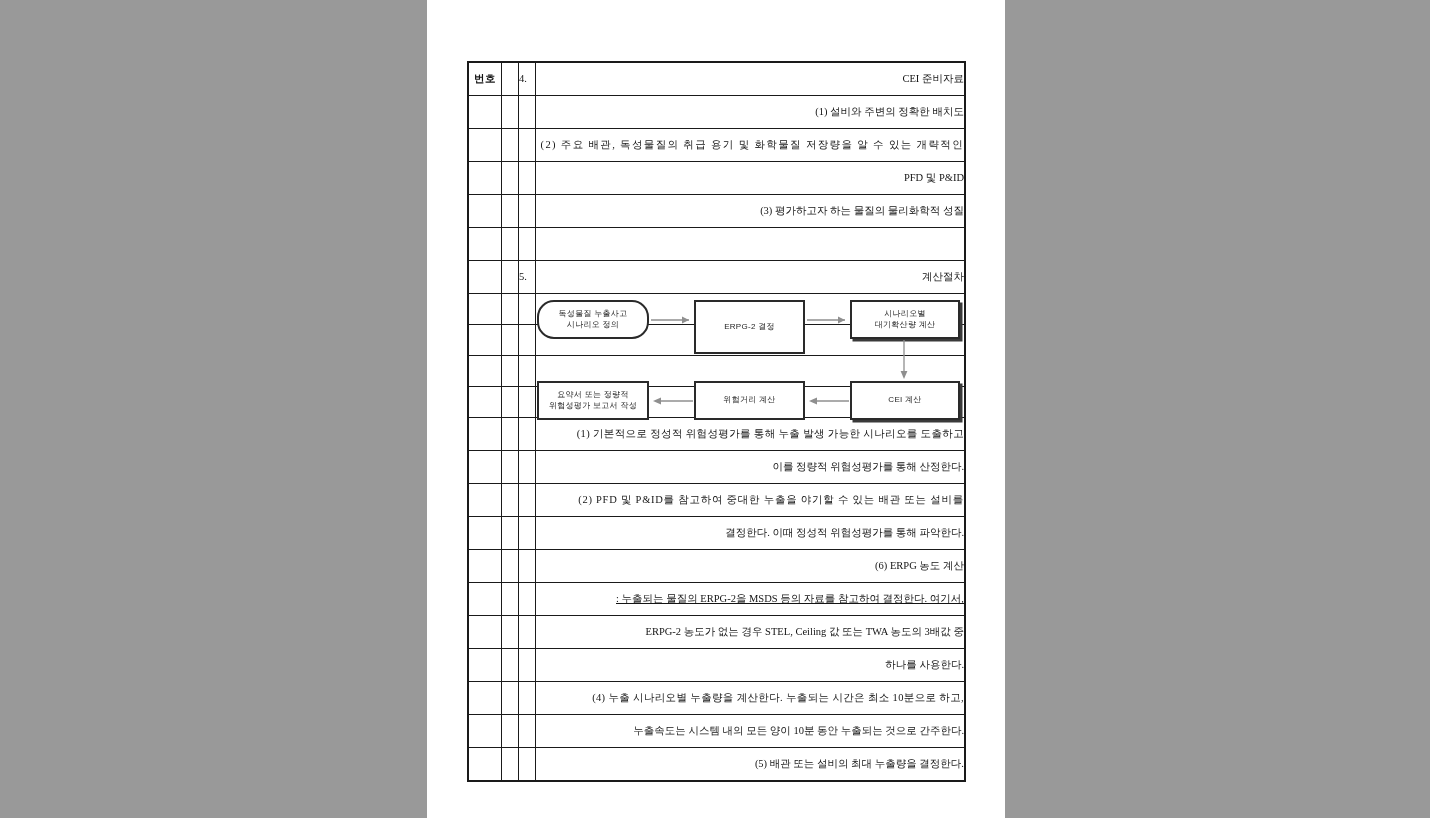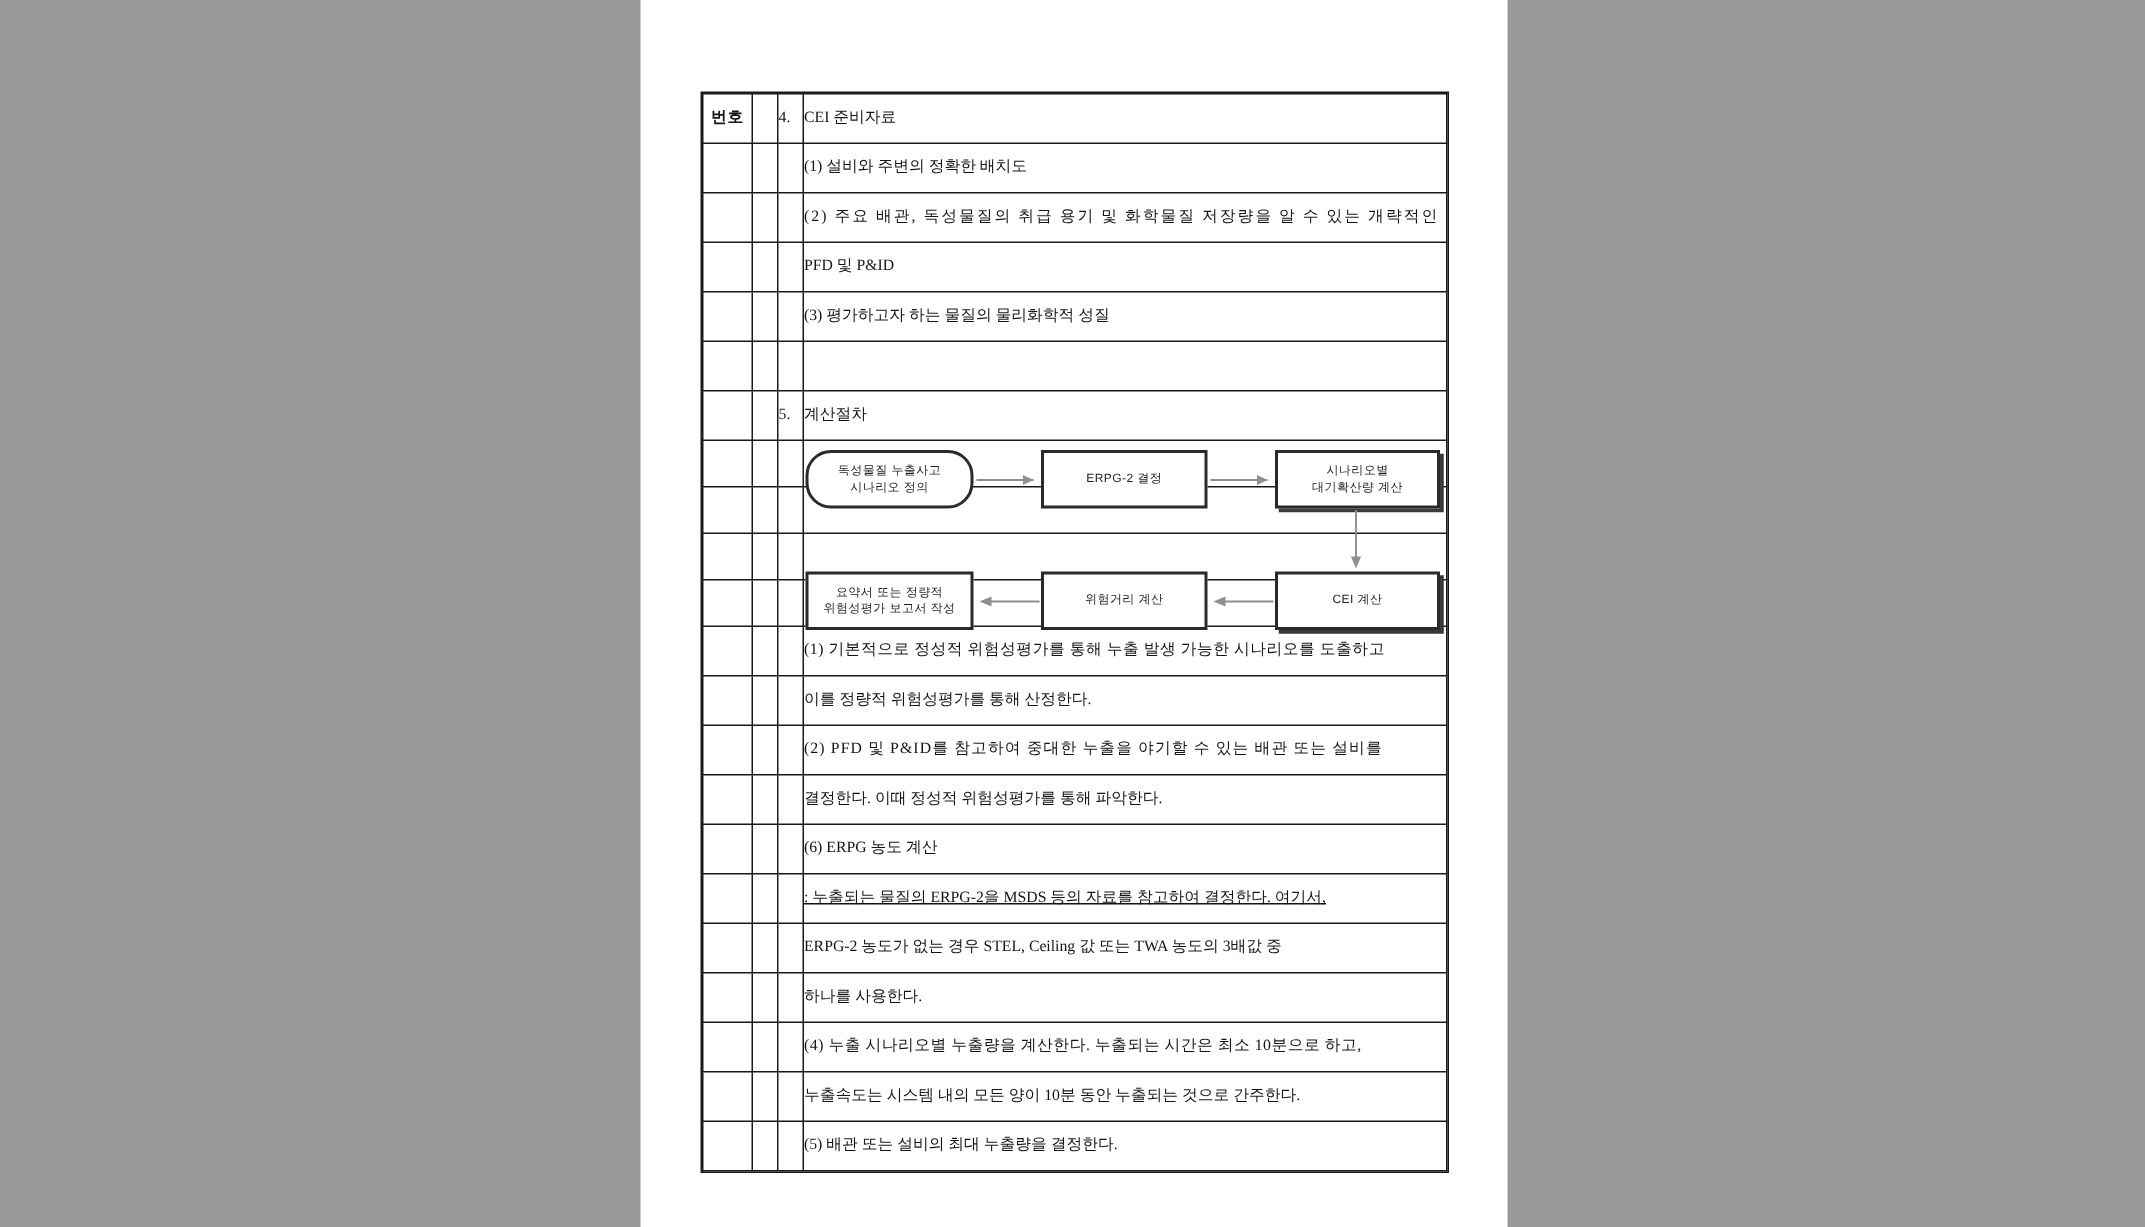--- a/index.html
+++ b/index.html
@@ -62,20 +62,21 @@
     letter-spacing: .5px;
   }
   .cell-num {
     text-align: left;
     padding-left: 3px;
     font-size: 11px;
   }
   .cell-text {
     padding-left: 5px;
     white-space: nowrap;
+    text-align: right;
   }
   .cell-text.indent {
     padding-left: 28px;
   }
   .cell-text.indent2 {
     padding-left: 22px;
     text-decoration: underline;
   }
   
   .wide  { letter-spacing: 1.35px; }
@@ -270,21 +271,21 @@
 
   <div id="flowchart-layer">
 
     <div class="fc-box" style="left:69px; top:300px; width:112px; height:39px;border-radius:17px;">
       <span>
         <span>독성물질 누출사고</span><br>
         <span>시나리오 정의</span>
       </span>
     </div>
 
-    <div class="fc-box" style="left:226px; top:300px; width:111px; height:39px;">
+    <div class="fc-box" style="left:226px; top:300px; width:111px; height:54px;">
       <span>
         <span>ERPG-2 결정</span>
       </span>
     </div>
 
     <div class="fc-box shadow" style="left:382px; top:300px; width:110px; height:39px;">
       <span>
         <span>시나리오별</span><br>
         <span>대기확산량 계산</span>
       </span>

